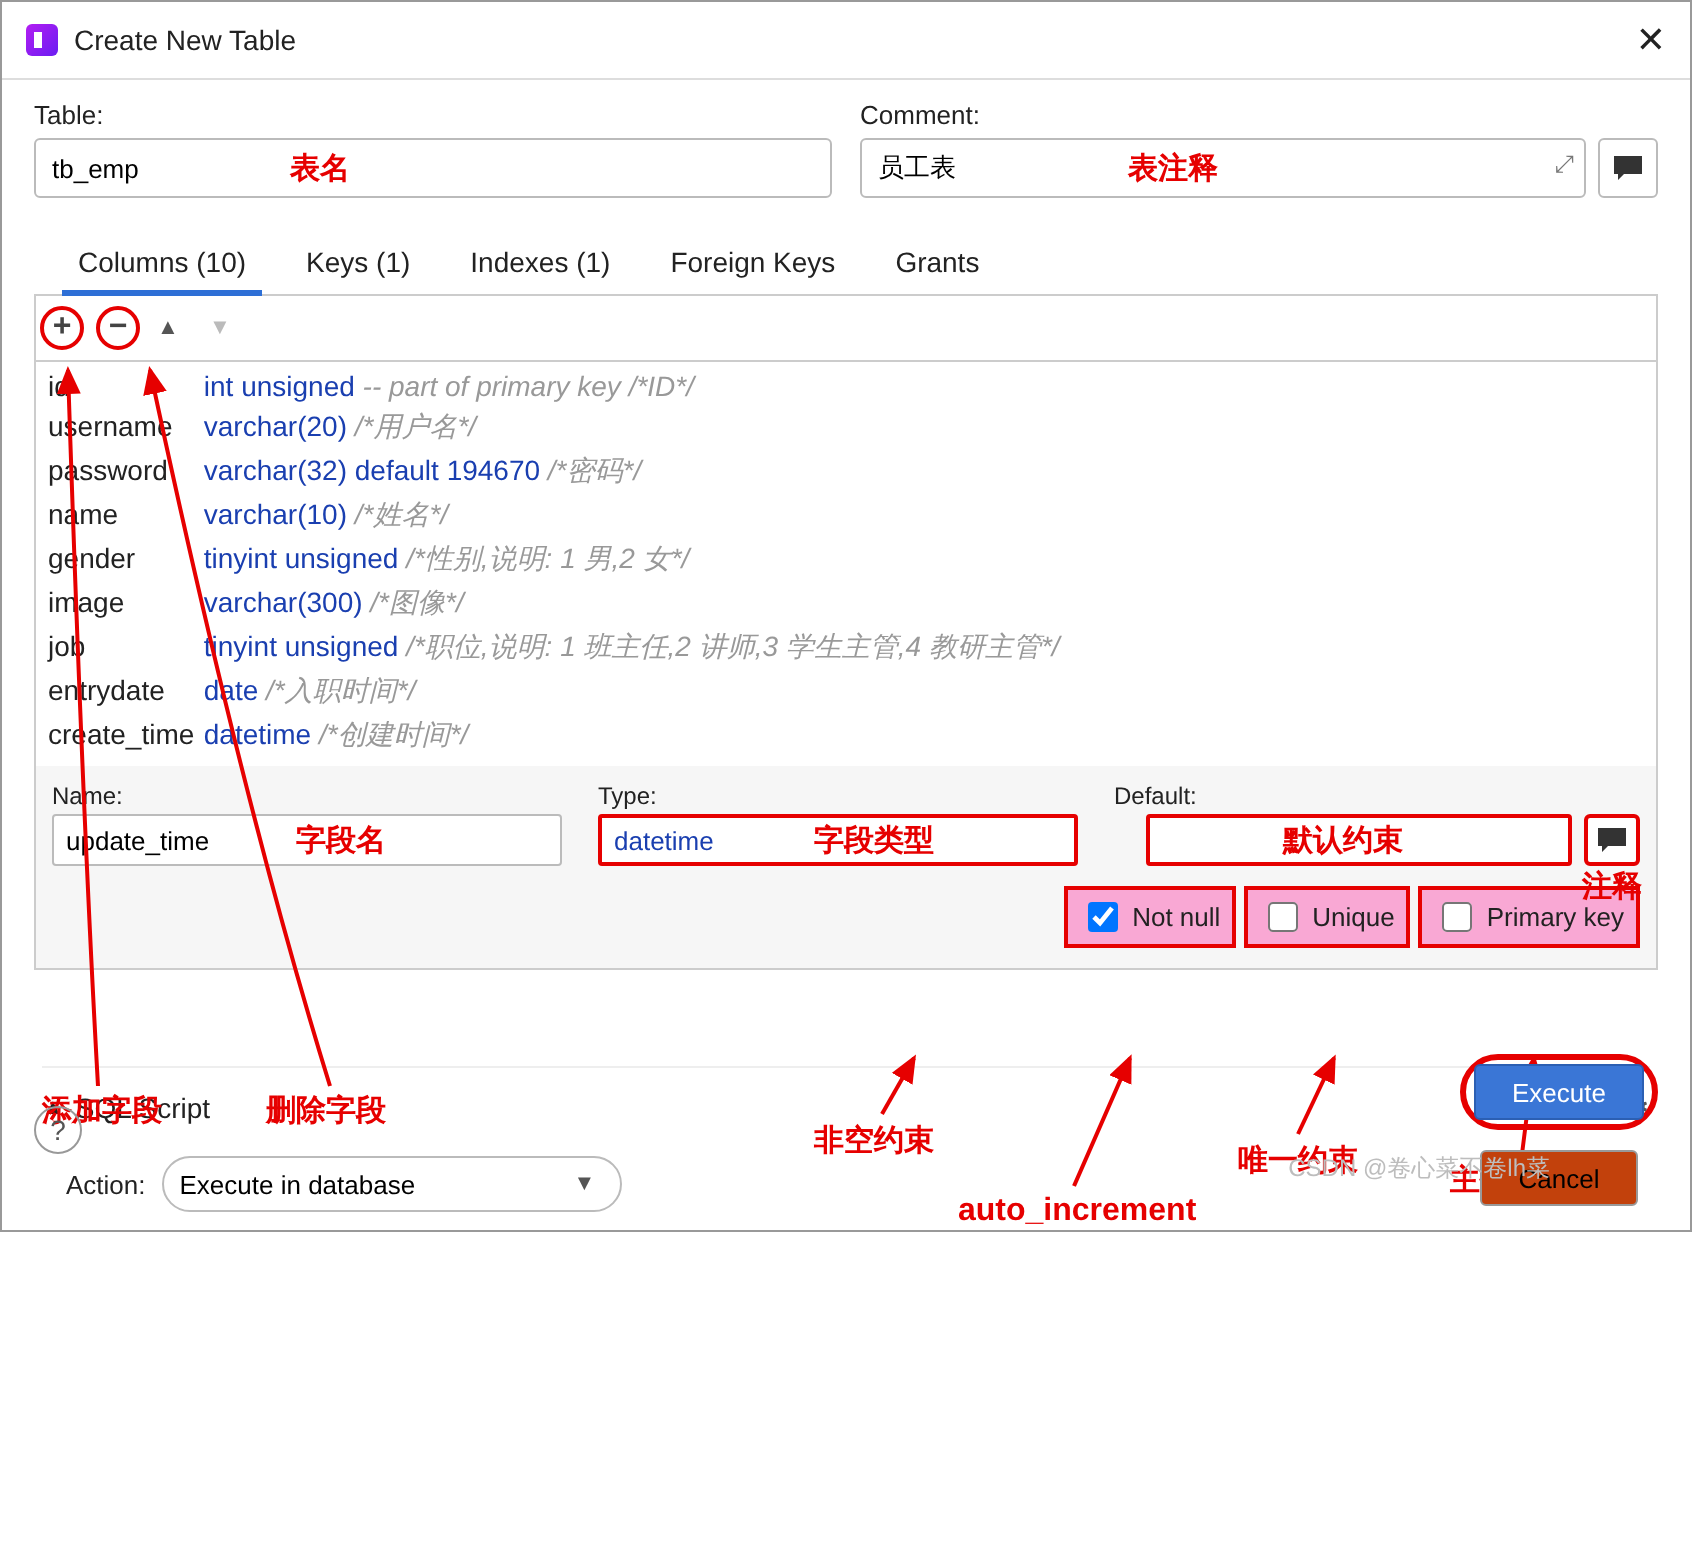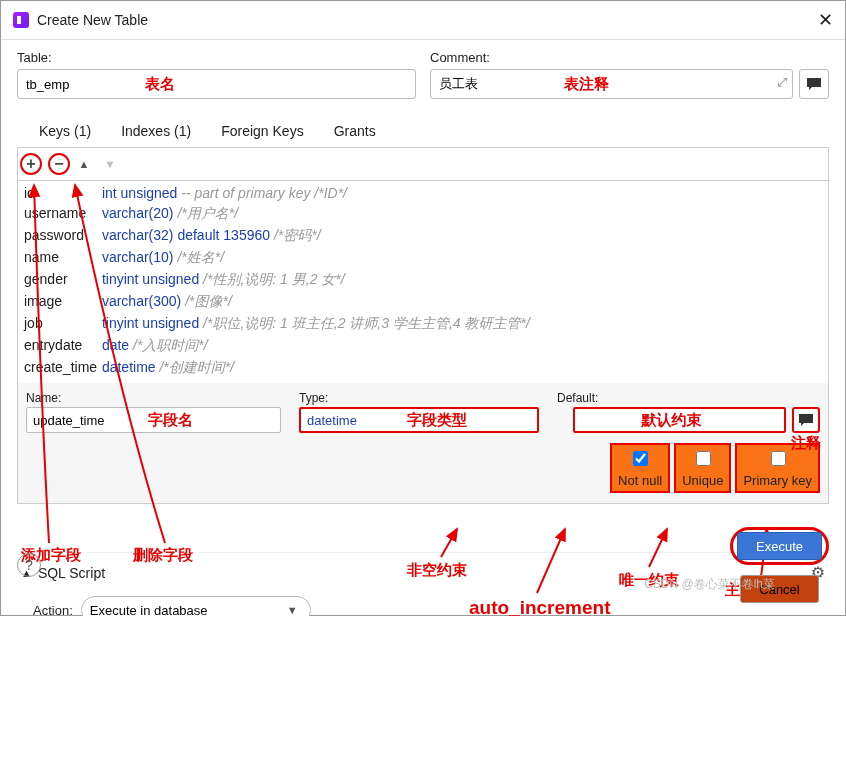--- a/index.html
+++ b/index.html
@@ -33,21 +33,21 @@
   .coline { padding:2px 2px; white-space:nowrap; }
   .coline .cname { color:#222; display:inline-block; min-width:74px;}
   .coline .ctype { color:#1a3fb0; }
   .coline .ctype .num { color:#1a3fb0;}
   .coline .ccom { color:#999; font-style:italic; }
   .editrow { display:flex; gap:18px; padding:8px 8px 0 8px; background:#f6f6f6;}
   .editcol { display:flex; flex-direction:column; }
   .editcol .elab { font-size:12px; margin-bottom:2px;}
   .editcol input { height:26px; border:1px solid #bbb; border-radius:2px; padding:0 6px; font-size:13px;}
   .flagsrow { display:flex; gap:4px; justify-content:flex-end; padding:10px 8px; background:#f6f6f6;}
-  .flag { display:flex; align-items:center; gap:4px; padding:3px 6px; border:2px solid #e60000; background:#f97316; font-size:13px;flex-direction:column;}
+  .flag { display:flex; align-items:center; gap:4px; padding:3px 6px; border:2px solid #e60000; background:#f9a8d4; font-size:13px;}
   .flag input { width:15px;height:15px; }
   .sqlrow { display:flex; align-items:center; margin:48px 4px 0 4px; border-top:1px solid #eee; padding-top:10px;}
   .gear { margin-left:auto; font-size:16px; color:#555; cursor:pointer;}
   .actionrow { display:flex; align-items:center; gap:8px; margin:14px 4px 0 16px;}
   select.combo { height:28px; border:1px solid #bbb; border-radius:14px; padding:0 26px 0 8px; font-size:13px; background:#fff; appearance:none; min-width:230px;}
   .comboarrow { margin-left:-24px; font-size:11px; color:#555; pointer-events:none;}
   .footer { position:absolute; left:0; right:0; bottom:12px; display:flex; align-items:center; padding:0 16px;}
   .helpcircle{ width:24px;height:24px;border:1px solid #999;border-radius:50%;display:flex;align-items:center;justify-content:center;font-size:14px;color:#555;cursor:pointer;}
   .btn { height:28px; padding:0 18px; border:1px solid #999; background:#c2410c; border-radius:3px; font-size:13px; cursor:pointer; }
   .btn.primary { background:#3a76d6; color:#fff; border-color:#2b5fb3; }
@@ -86,37 +86,38 @@
           <div class="iconbtn">
             <svg width="16" height="14">
                 <path d="M1 1h14v9H6l-3 3v-3H1z" fill="#333"></path>
               </svg>
           </div>
         </div>
       </div>
     </div>
 
     <div class="tabs">
+      <div class="tab active">Columns (10)</div>
       <div class="tab">Keys (1)</div>
       <div class="tab">Indexes (1)</div>
       <div class="tab">Foreign Keys</div>
       <div class="tab">Grants</div>
     </div>
 
     <div class="gridwrap">
       <div class="toolbar">
         <div class="tbtn circ redbox">+</div>
         <div class="tbtn circ redbox" style="margin-left:4px;">−</div>
         <div class="tbtn arrow">▲</div>
         <div class="tbtn arrow" style="color:#bbb;">▼</div>
       </div>
       <div class="cols" id="col-list">
           <div class="coline"><span class="cname">id</span> <span class="ctype">int unsigned</span> <span class="ccom">-- part of primary key /*ID*/</span></div>
           <div class="coline"><span class="cname">username</span> <span class="ctype">varchar(<span class="num">20</span>)</span> <span class="ccom">/*用户名*/</span></div>
-          <div class="coline"><span class="cname">password</span> <span class="ctype">varchar(<span class="num">32</span>) default <span class="num">135960</span></span> <span class="ccom">/*密码*/</span></div>
+          <div class="coline"><span class="cname">password</span> <span class="ctype">varchar(<span class="num">32</span>) default <span class="num">194670</span></span> <span class="ccom">/*密码*/</span></div>
           <div class="coline"><span class="cname">name</span> <span class="ctype">varchar(<span class="num">10</span>)</span> <span class="ccom">/*姓名*/</span></div>
           <div class="coline"><span class="cname">gender</span> <span class="ctype">tinyint unsigned</span> <span class="ccom">/*性别,说明: 1 男,2 女*/</span></div>
           <div class="coline"><span class="cname">image</span> <span class="ctype">varchar(<span class="num">300</span>)</span> <span class="ccom">/*图像*/</span></div>
           <div class="coline"><span class="cname">job</span> <span class="ctype">tinyint unsigned</span> <span class="ccom">/*职位,说明: 1 班主任,2 讲师,3 学生主管,4 教研主管*/</span></div>
           <div class="coline"><span class="cname">entrydate</span> <span class="ctype">date</span> <span class="ccom">/*入职时间*/</span></div>
           <div class="coline"><span class="cname">create_time</span> <span class="ctype">datetime</span> <span class="ccom">/*创建时间*/</span></div>
         </div>
 
       <div class="editrow">
         <div class="editcol" style="width:255px;">
@@ -179,21 +180,21 @@
         </select>
         <span class="comboarrow">▼</span>
       </div>
     </div>
   </div>
 
   <span class="ann" style="left:790px; top:433px;">注释</span>
   <span class="ann" style="left:20px; top:545px;">添加字段</span>
   <span class="ann" style="left:132px; top:545px;">删除字段</span>
   <span class="ann" style="left:406px; top:560px;">非空约束</span>
-  <span class="ann" style="left:468px; top:596px; font-size:19px;">auto_increment</span>
+  <span class="ann" style="left:478px; top:596px; font-size:16px;">auto_increment</span>
   <span class="ann" style="left:618px; top:570px;">唯一约束</span>
   <span class="ann" style="left:724px; top:580px;">主键约束</span>
 
   <svg class="overlay" width="846" height="771">
     <defs>
         <marker id="ah" markerWidth="8" markerHeight="8" refX="6" refY="3" orient="auto">
           <path d="M0,0 L7,3 L0,6 z" fill="#e60000"></path>
         </marker>
       </defs>
     <g stroke="#e60000" stroke-width="2" fill="none" marker-end="url(#ah)">

